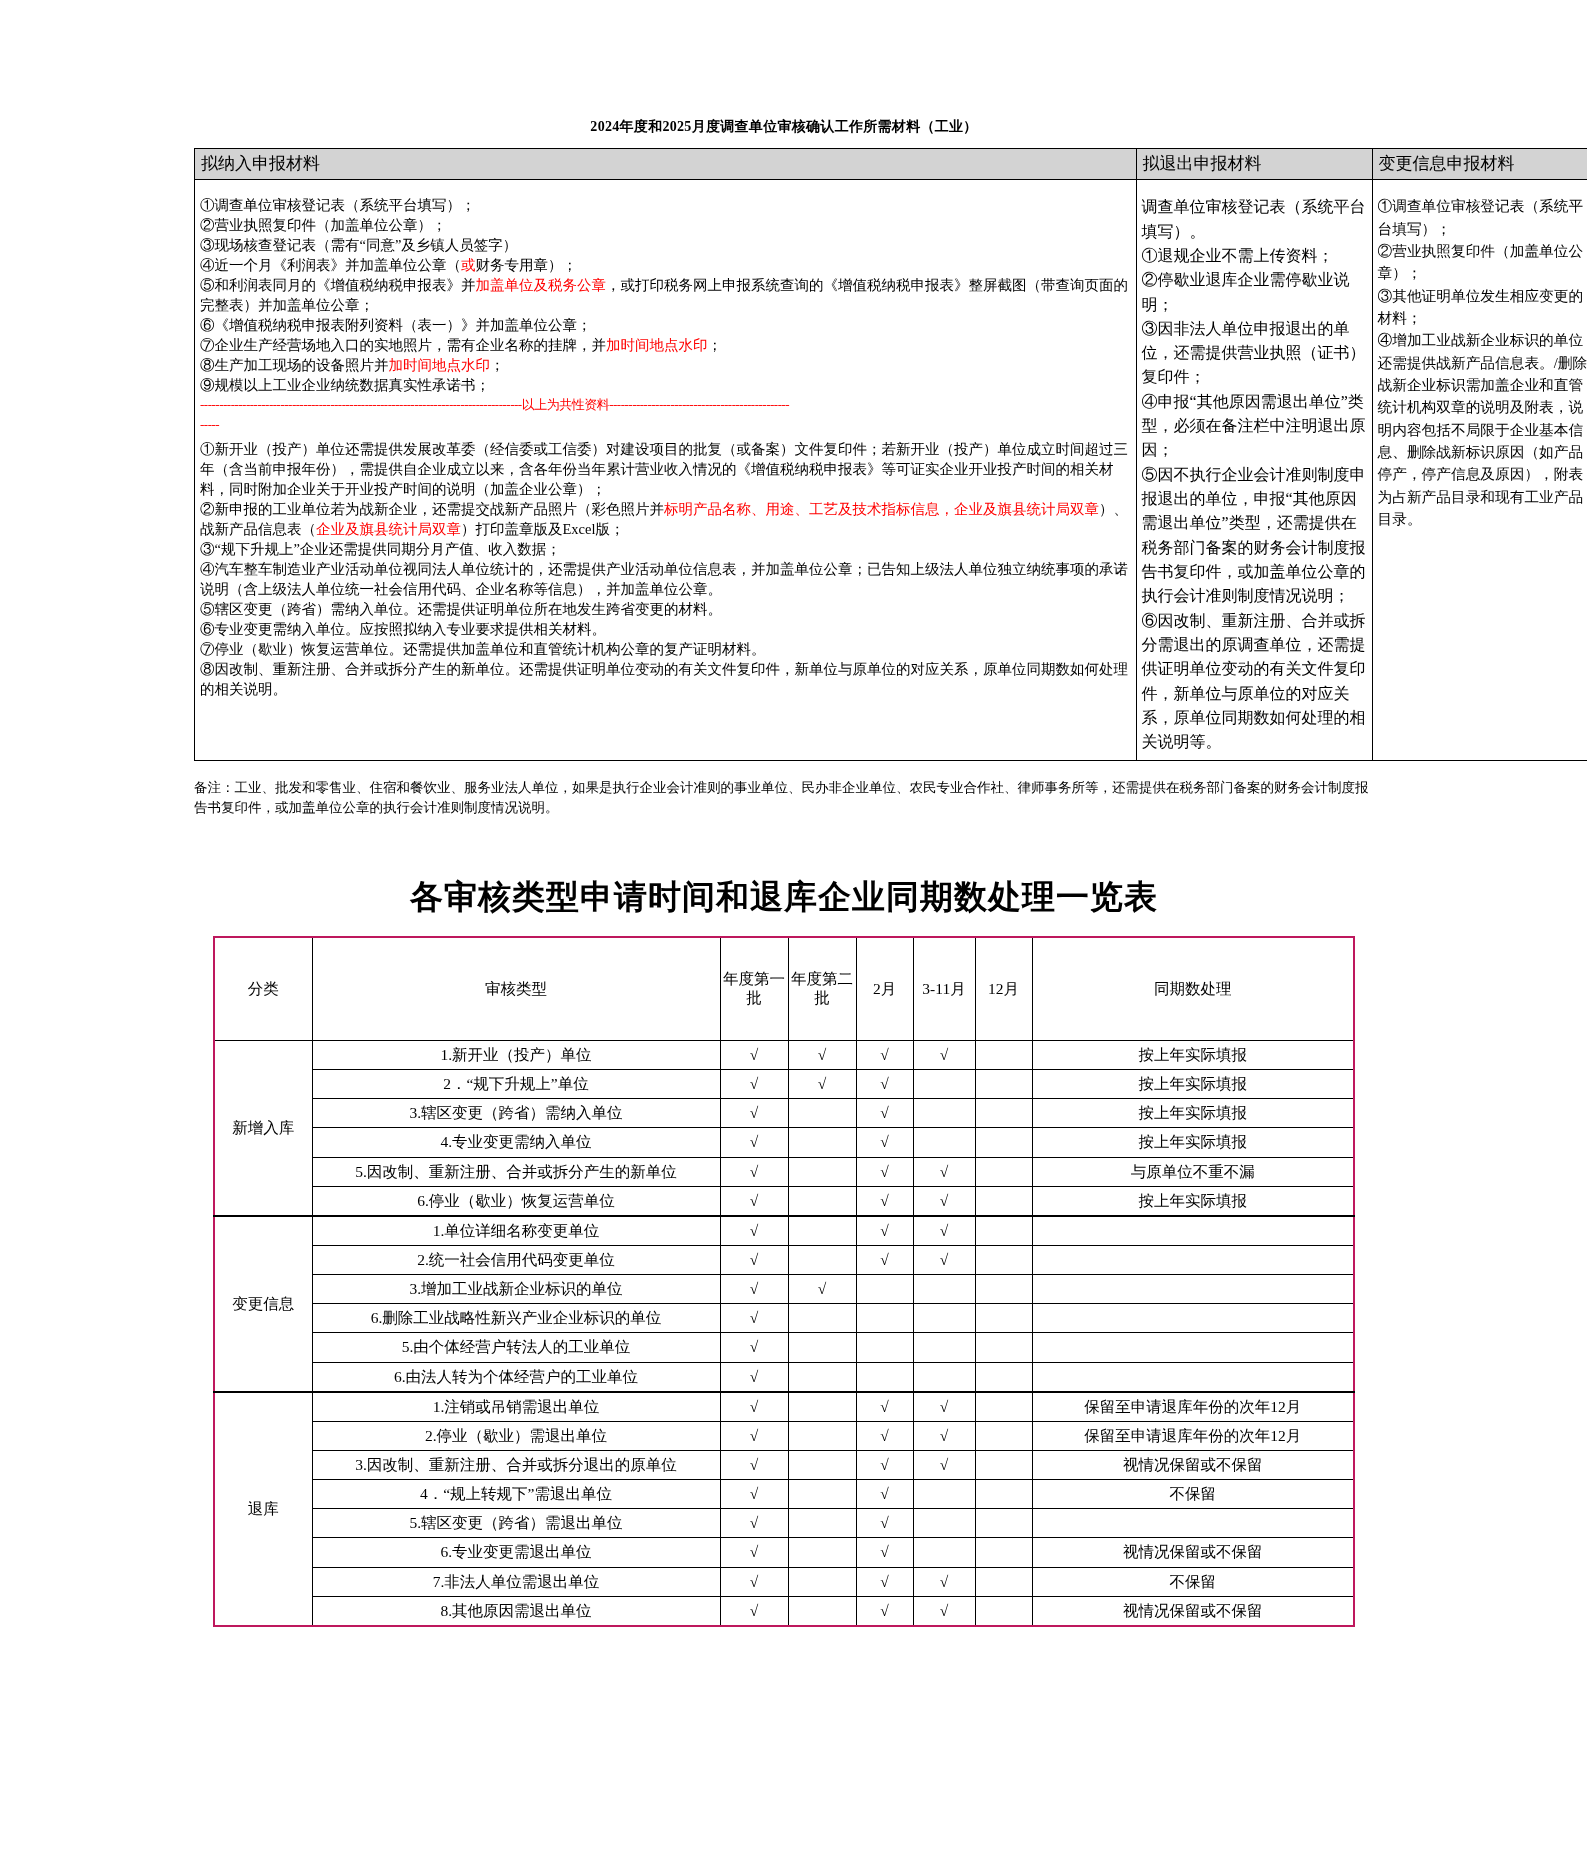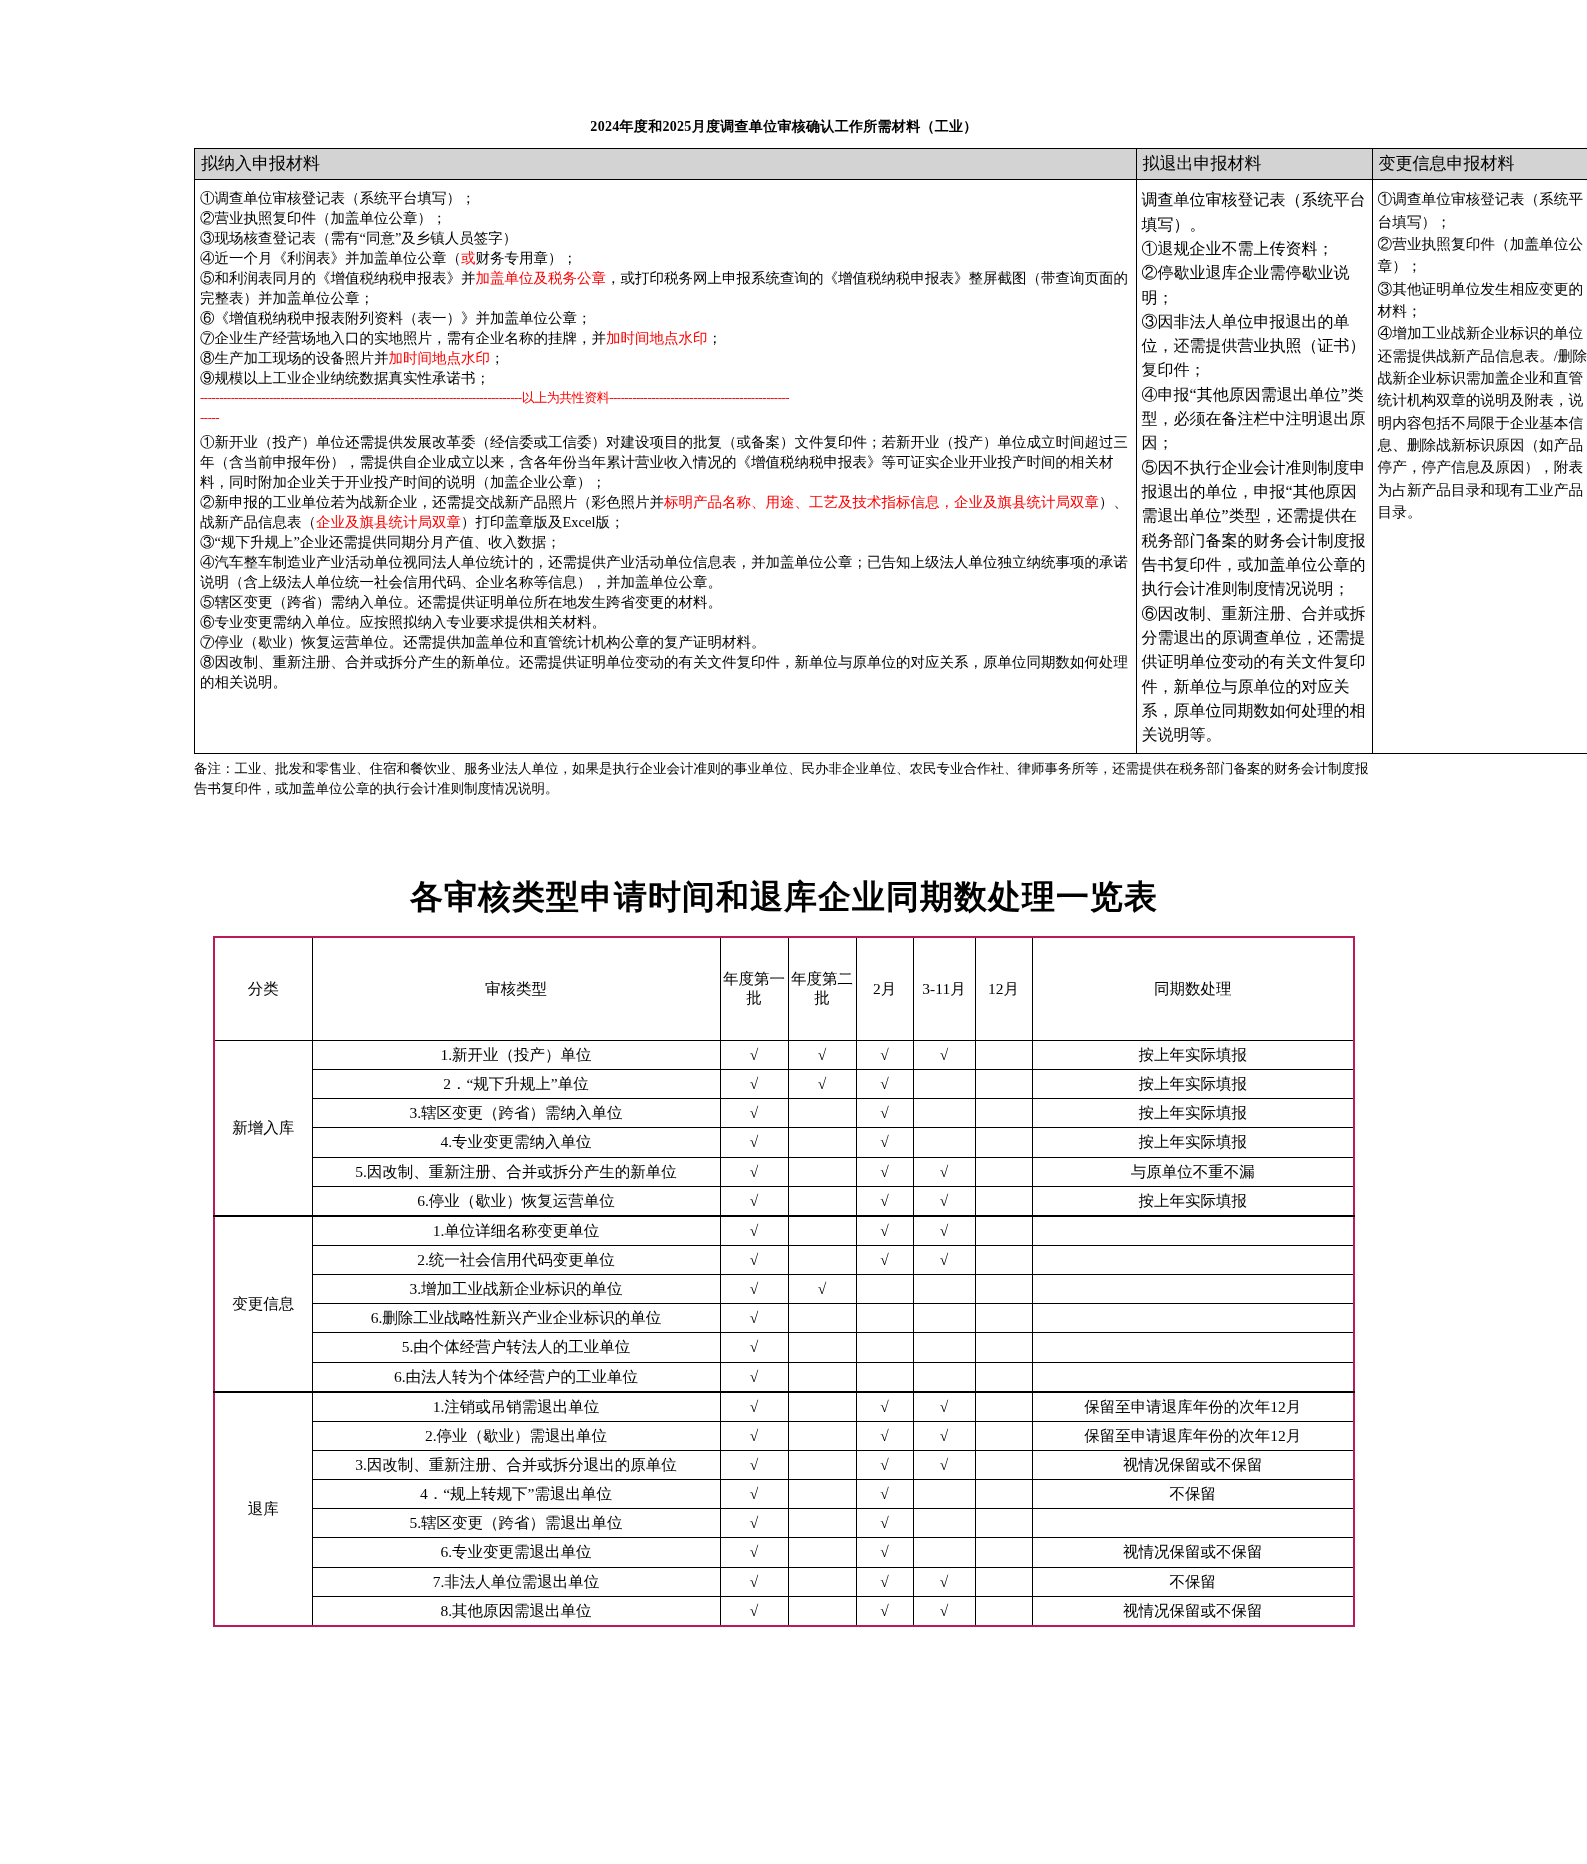--- a/index.html
+++ b/index.html
@@ -40,21 +40,21 @@
 
   table.mat {
     border-collapse: collapse;
     table-layout: fixed;
     width: 1405px;
     border: 1.5px solid #000;
   }
   table.mat td, table.mat th {
     border: 1px solid #000;
     vertical-align: top;
-    padding: 8px 5px 6px 5px;
+    padding: 15px 5px 6px 5px;
   }
   table.mat thead td {
     background: #d3d3d3;
     font-weight: normal;
     font-size: 17px;
     padding: 4px 6px 5px 6px;
     vertical-align: middle;
     line-height: 1.25;
   }
   .col-a { width: 790px; }
@@ -91,21 +91,21 @@
     color: #ff0000;
     font-size: 13px;
     line-height: 1.0;
     letter-spacing: -0.5px;
     margin: 0 0 8px 0;
   }
 
   .note {
     font-size: 13.5px;
     line-height: 1.45;
-    margin-top: 5px;
+    margin-top: 17px;
     width: 1180px;
   }
   .note p { margin: 0; }
 
   
   .sec2 {
     position: absolute;
     left: 194px;
     top: 875px;
     width: 1180px;

